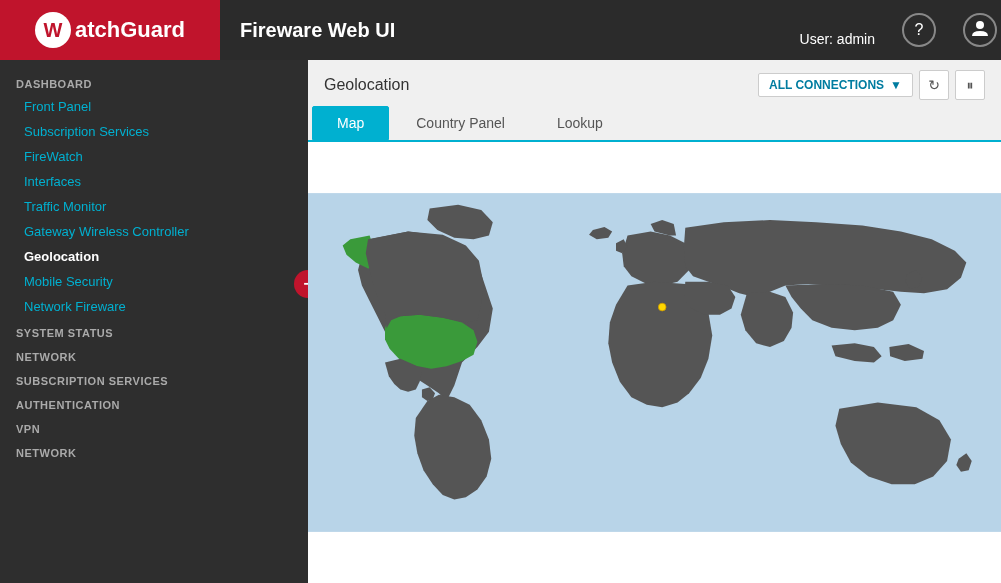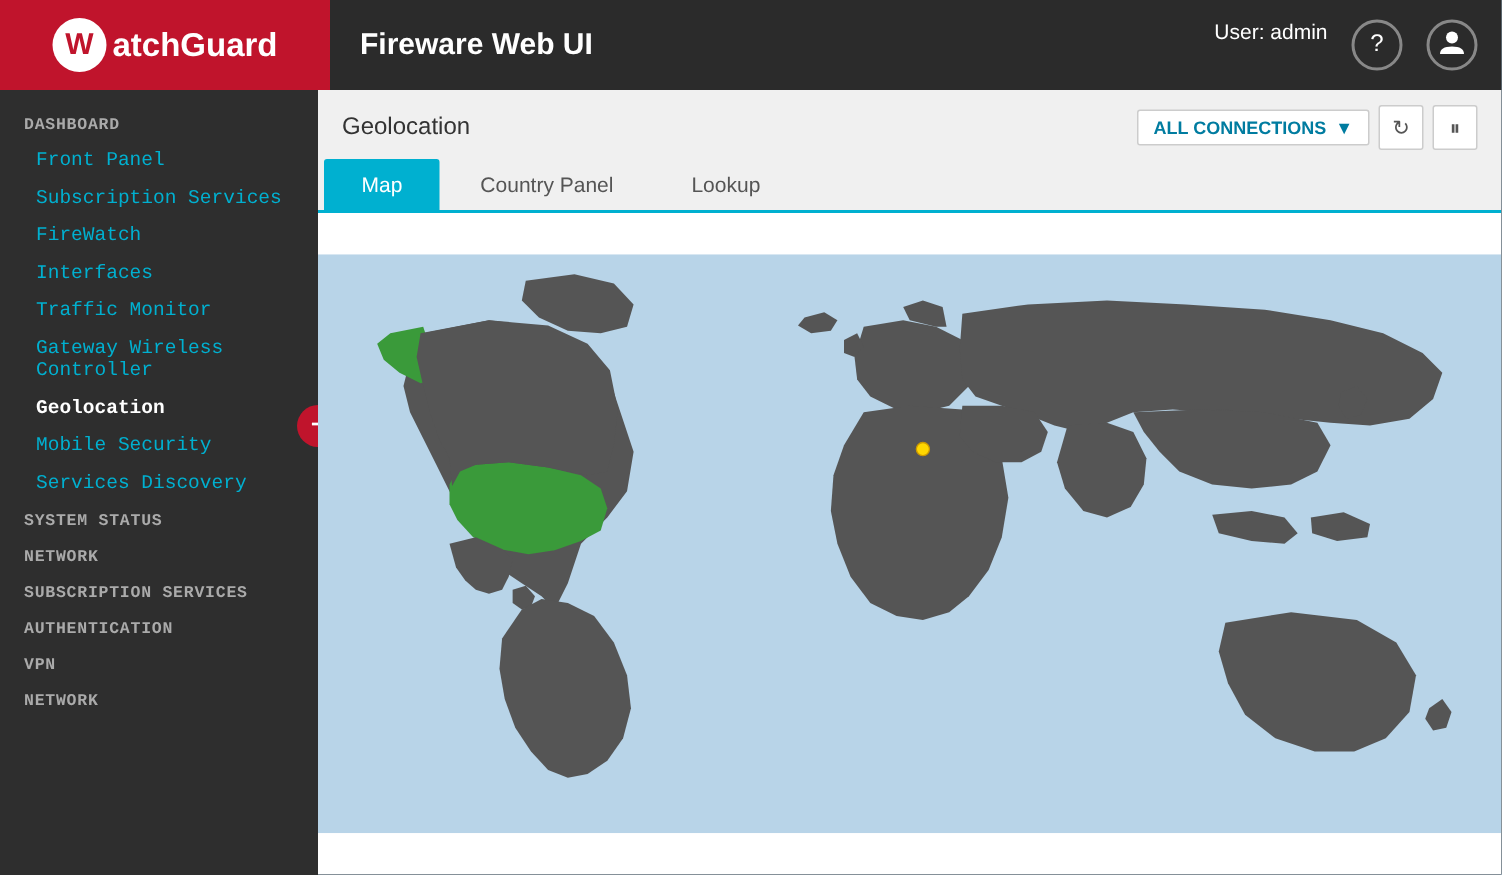--- a/index.html
+++ b/index.html
@@ -16,38 +16,37 @@
       color: white; font-size: 22px; font-weight: bold; display: flex; align-items: center; gap: 4px;
     }
     .logo-w {
       background: white; color: #c0142c; border-radius: 50%; width: 36px; height: 36px;
       display: flex; align-items: center; justify-content: center; font-size: 20px; font-weight: bold;
     }
     .header-title {
       flex: 1; color: white; font-size: 20px; font-weight: bold; padding-left: 20px;
     }
     .header-right {
-      display: flex; align-items: flex-start; gap: 16px; padding-right: 16px; color: white;
+      display: flex; align-items: flex-end; gap: 27px; padding-right: 4px; color: white;
     }
     .header-user { font-size: 14px; }
     .header-icon {
       width: 34px; height: 34px; border-radius: 50%; border: 2px solid #888;
       display: flex; align-items: center; justify-content: center; color: white; font-size: 16px; cursor: pointer;
     }
 
     
     .main-layout {
       display: flex; flex: 1; overflow: hidden;
     }
 
     
     .sidebar {
-      width: 212px; background: #2e2e2e; flex-shrink: 0; overflow-y: auto; padding: 10px 0;
+      width: 308px; background: #2e2e2e; flex-shrink: 0; overflow-y: auto; padding: 10px 0;
       position: relative;
-      font-family: Liberation Mono, monospace;
     }
     .sidebar-section {
       color: #aaa; font-size: 11px; font-weight: bold; padding: 8px 16px 4px 16px; letter-spacing: 0.5px;
     }
     .sidebar-item {
       padding: 5px 16px 5px 24px; font-size: 13px; cursor: pointer; color: #00b0d0;
     }
     .sidebar-item.active {
       color: white; font-weight: bold; background: transparent;
     }
@@ -130,21 +129,21 @@
 
     <div class="sidebar-section">DASHBOARD</div>
     <div class="sidebar-item">Front Panel</div>
     <div class="sidebar-item">Subscription Services</div>
     <div class="sidebar-item">FireWatch</div>
     <div class="sidebar-item">Interfaces</div>
     <div class="sidebar-item">Traffic Monitor</div>
     <div class="sidebar-item">Gateway Wireless Controller</div>
     <div class="sidebar-item active">Geolocation</div>
     <div class="sidebar-item">Mobile Security</div>
-    <div class="sidebar-item">Services Discovery</div>
+    <div class="sidebar-item">Network Fireware</div>
 
     <div class="sidebar-section">SYSTEM STATUS</div>
     <div class="sidebar-section">NETWORK</div>
     <div class="sidebar-section">SUBSCRIPTION SERVICES</div>
     <div class="sidebar-section">AUTHENTICATION</div>
     <div class="sidebar-section">VPN</div>
     <div class="sidebar-section">NETWORK</div>
 
     <div class="sidebar-collapse-btn">−</div>
   </div>

